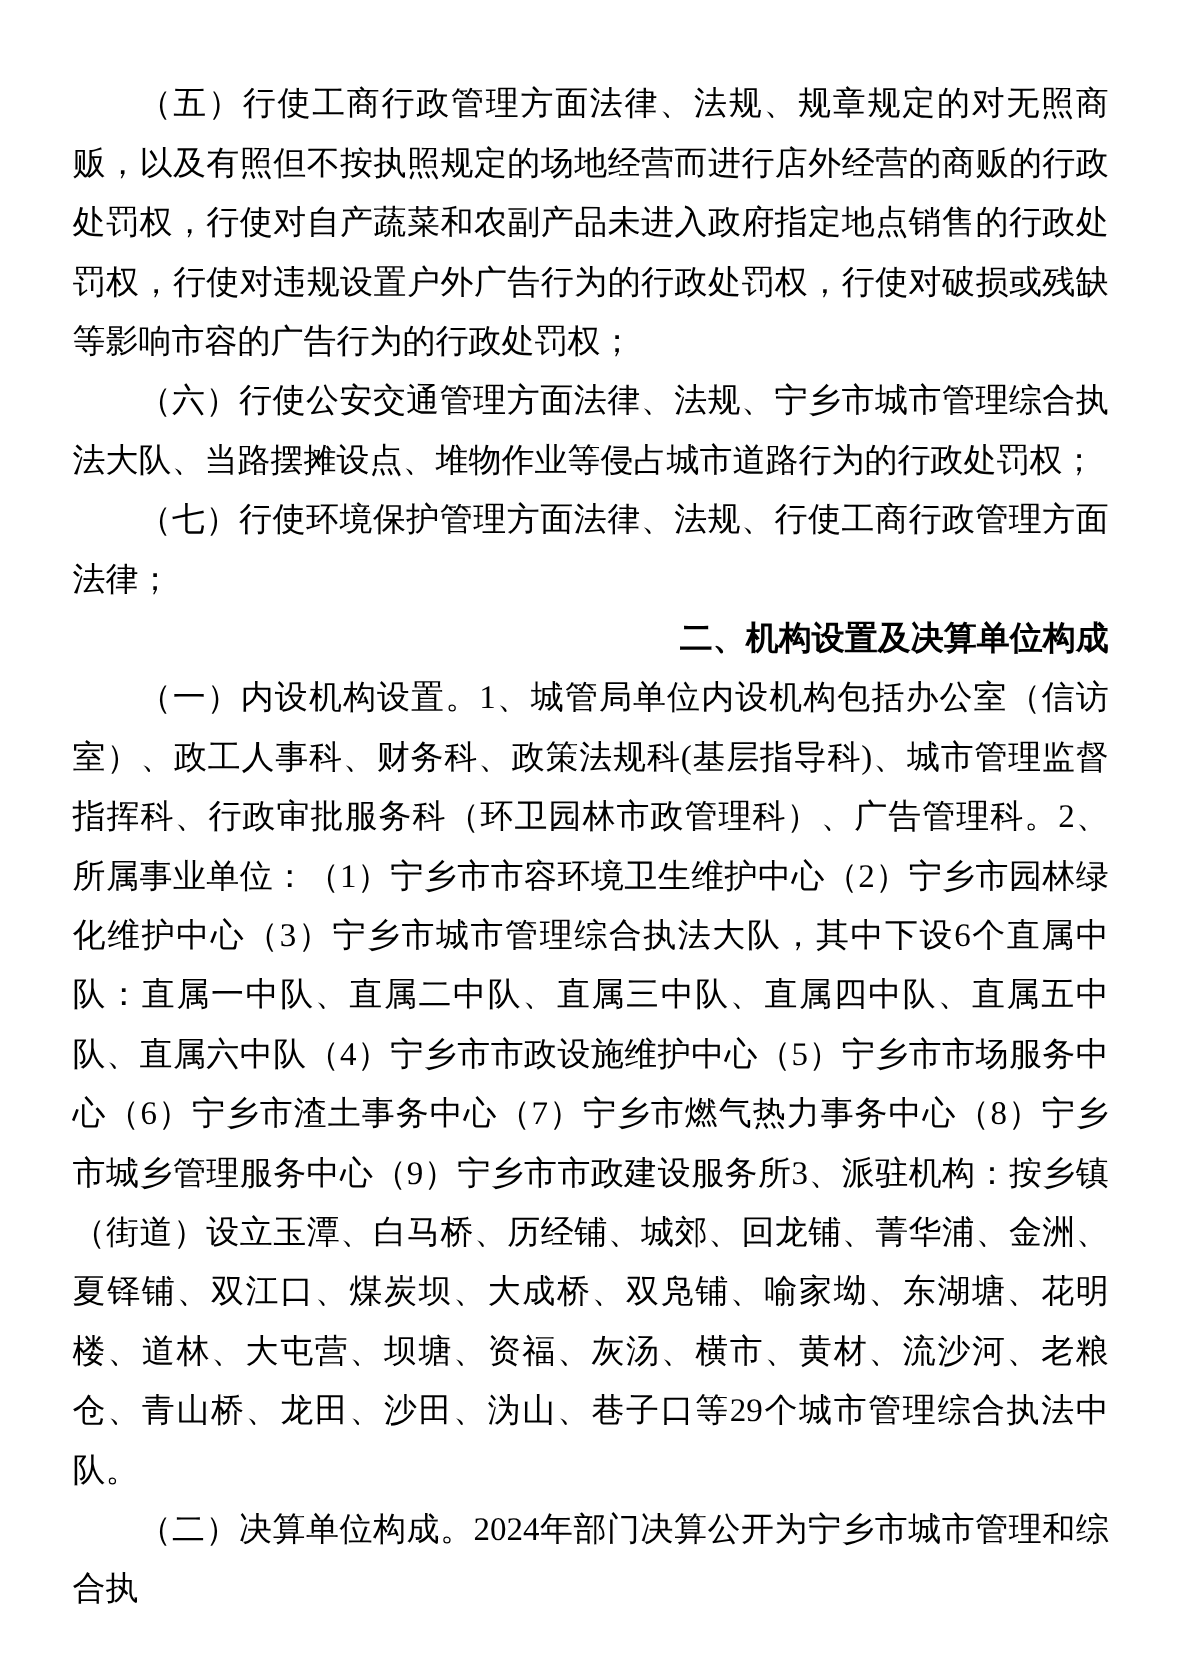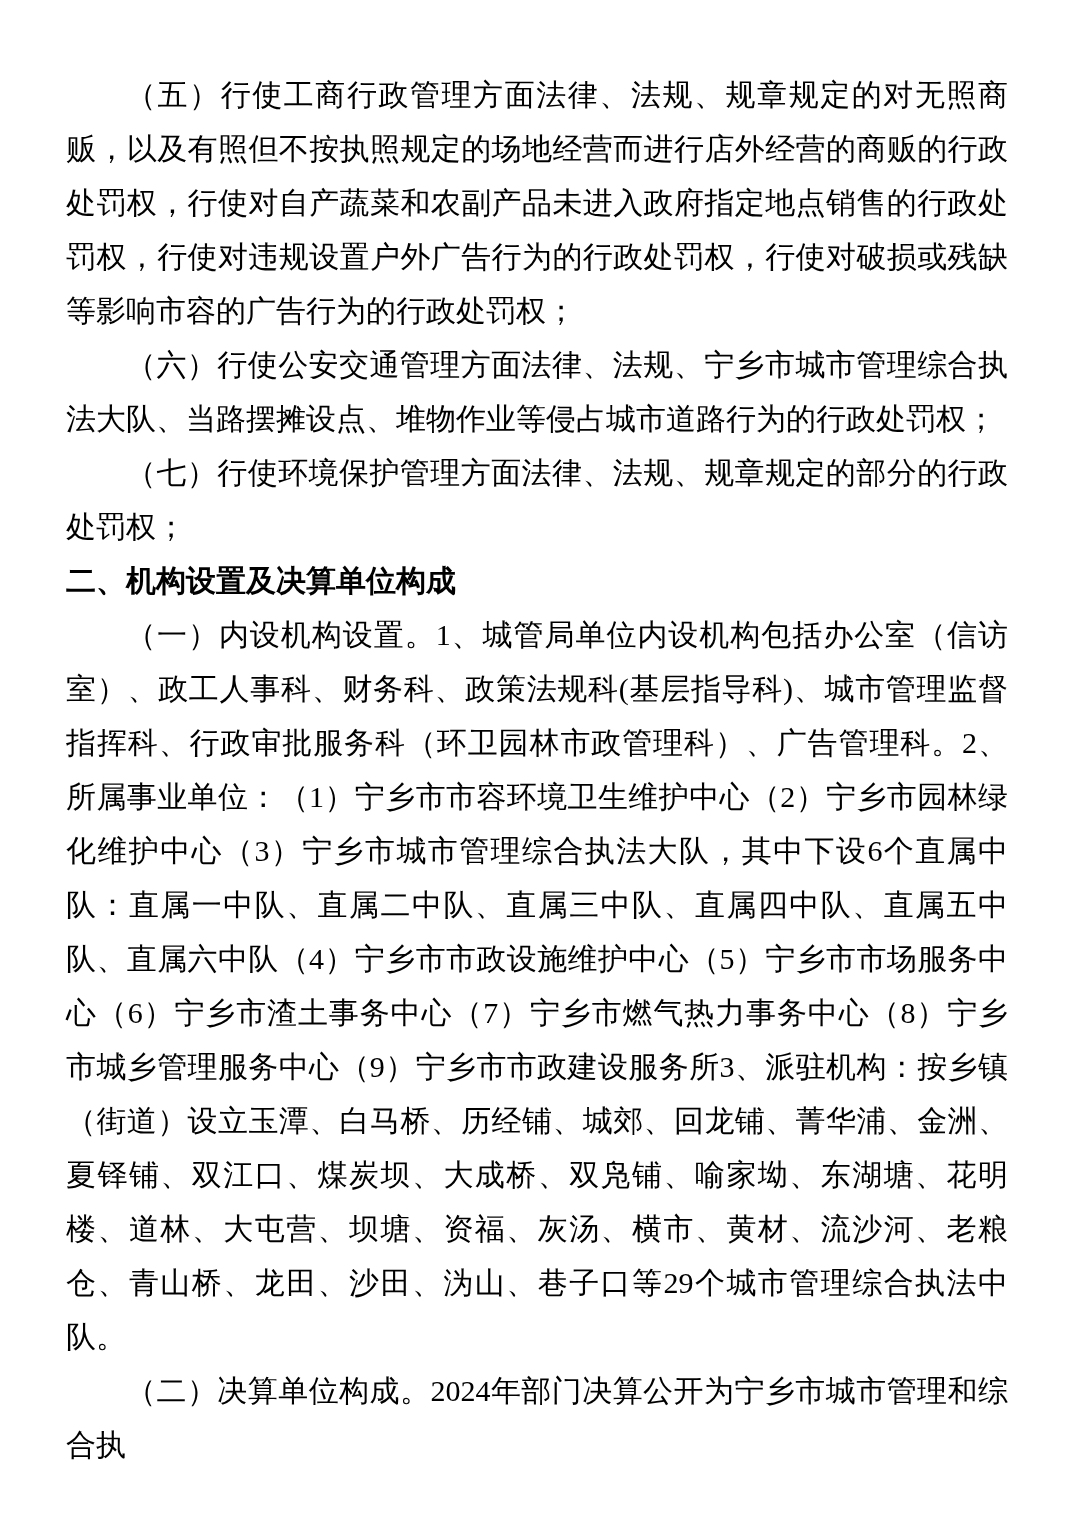--- a/index.html
+++ b/index.html
@@ -30,35 +30,35 @@
     text-indent: 2em;
     word-break: break-all;
     font-family: "Liberation Serif", serif;
   }
   .section-heading {
     margin: 0;
     font-size: 30px;
     line-height: 54px;
     font-weight: bold;
     text-indent: 0;
-    text-align: left;
+    text-align: right;
     word-break: break-all;
     font-family: "Liberation Sans", sans-serif;
   }
 </style>
 </head>
 <body>
 
 <div class="page">
 
   <p class="para">（五）行使工商行政管理方面法律、法规、规章规定的对无照商贩，以及有照但不按执照规定的场地经营而进行店外经营的商贩的行政处罚权，行使对自产蔬菜和农副产品未进入政府指定地点销售的行政处罚权，行使对违规设置户外广告行为的行政处罚权，行使对破损或残缺等影响市容的广告行为的行政处罚权；</p>
 
   <p class="para">（六）行使公安交通管理方面法律、法规、宁乡市城市管理综合执法大队、当路摆摊设点、堆物作业等侵占城市道路行为的行政处罚权；</p>
 
-  <p class="para">（七）行使环境保护管理方面法律、法规、规章规定的部分的行政处罚权；</p>
+  <p class="para">（七）行使环境保护管理方面法律、法规、行使工商行政管理方面法律；</p>
 
 
   <h2 class="section-heading">二、机构设置及决算单位构成</h2>
 
   <p class="para">（一）内设机构设置。1、城管局单位内设机构包括办公室（信访室）、政工人事科、财务科、政策法规科(基层指导科)、城市管理监督指挥科、行政审批服务科（环卫园林市政管理科）、广告管理科。2、所属事业单位：（1）宁乡市市容环境卫生维护中心（2）宁乡市园林绿化维护中心（3）宁乡市城市管理综合执法大队，其中下设6个直属中队：直属一中队、直属二中队、直属三中队、直属四中队、直属五中队、直属六中队（4）宁乡市市政设施维护中心（5）宁乡市市场服务中心（6）宁乡市渣土事务中心（7）宁乡市燃气热力事务中心（8）宁乡市城乡管理服务中心（9）宁乡市市政建设服务所3、派驻机构：按乡镇（街道）设立玉潭、白马桥、历经铺、城郊、回龙铺、菁华浦、金洲、夏铎铺、双江口、煤炭坝、大成桥、双凫铺、喻家坳、东湖塘、花明楼、道林、大屯营、坝塘、资福、灰汤、横市、黄材、流沙河、老粮仓、青山桥、龙田、沙田、沩山、巷子口等29个城市管理综合执法中队。</p>
 
   <p class="para">（二）决算单位构成。2024年部门决算公开为宁乡市城市管理和综合执</p>
 
 </div>
 

